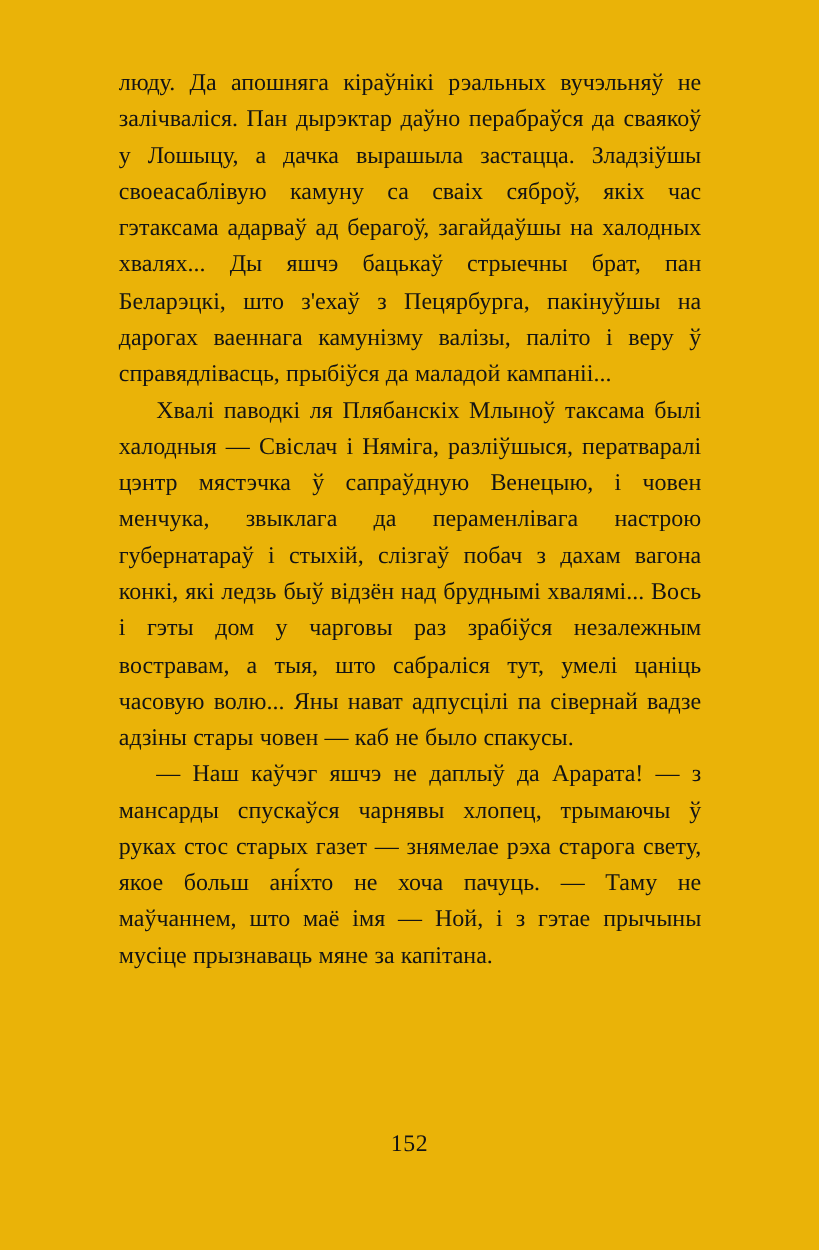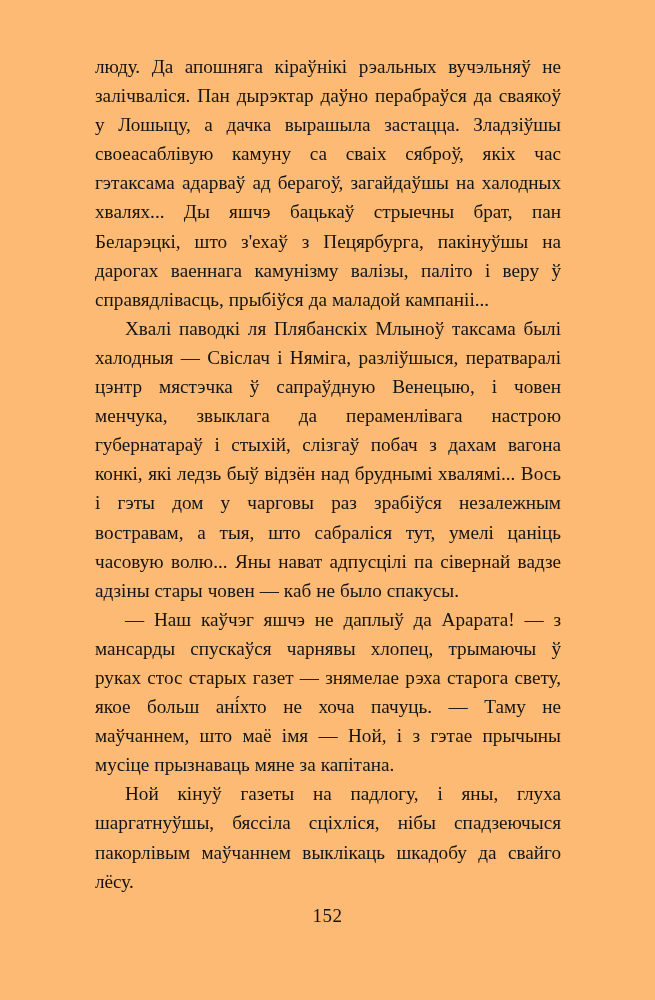--- a/index.html
+++ b/index.html
@@ -13,21 +13,21 @@
     font-family: "Liberation Serif", serif;
     color: #141414;
     position: relative;
     overflow: hidden;
   }
   .page {
     position: absolute;
     left: 0; top: 0;
     width: 655px;
     height: 1000px;
-    background: #fdba74;
+    background: #eab308;
   }
   .text-block {
     position: absolute;
     left: 95px;
     top: 52px;
     width: 466px;
   }
   .para {
     margin: 0;
     font-size: 19.2px;
@@ -51,16 +51,15 @@
   }
 </style>
 </head>
 <body>
 
 <div class="page">
   <div class="text-block">
     <p class="para">люду. Да апошняга кіраўнікі рэальных вучэльняў не залічвалiся. Пан дырэктар даўно перабраўся да сваякоў у Лошыцу, а дачка вырашыла застацца. Зладзіўшы своеасаблівую камуну са сваіх сяброў, якіх час гэтаксама адарваў ад берагоў, загайдаўшы на халодных хвалях... Ды яшчэ бацькаў стрыечны брат, пан Беларэцкі, што з'ехаў з Пецярбурга, пакінуўшы на дарогах ваеннага камунізму валізы, паліто і веру ў справядлівасць, прыбіўся да маладой кампаніі...</p>
     <p class="para indent">Хвалі паводкі ля Плябанскіх Млыноў таксама былі халодныя — Свіслач і Няміга, разліўшыся, ператваралі цэнтр мястэчка ў сапраўдную Венецыю, і човен менчука, звыклага да пераменлівага настрою губернатараў і стыхій, слізгаў побач з дахам вагона конкі, які ледзь быў відзён над бруднымі хвалямі... Вось і гэты дом у чарговы раз зрабіўся незалежным востравам, а тыя, што сабраліся тут, умелі цаніць часовую волю... Яны нават адпусцілі па сівернай вадзе адзіны стары човен — каб не было спакусы.</p>
     <p class="para indent">— Наш каўчэг яшчэ не даплыў да Арарата! — з мансарды спускаўся чарнявы хлопец, трымаючы ў руках стос старых газет — знямелае рэха старога свету, якое больш ані́хто не хоча пачуць. — Таму не маўчаннем, што маё імя — Ной, і з гэтае прычыны мусіце прызнаваць мяне за капітана.</p>
-    <p class="para indent">Ной кінуў газеты на падлогу, і яны, глуха шаргатнуўшы, бяссіла сціхліся, нібы спадзеючыся пакорлівым маўчаннем выклікаць шкадобу да свайго лёсу.</p>
   </div>
   <div class="page-number">152</div>
 </div>
 
 </body></html>

